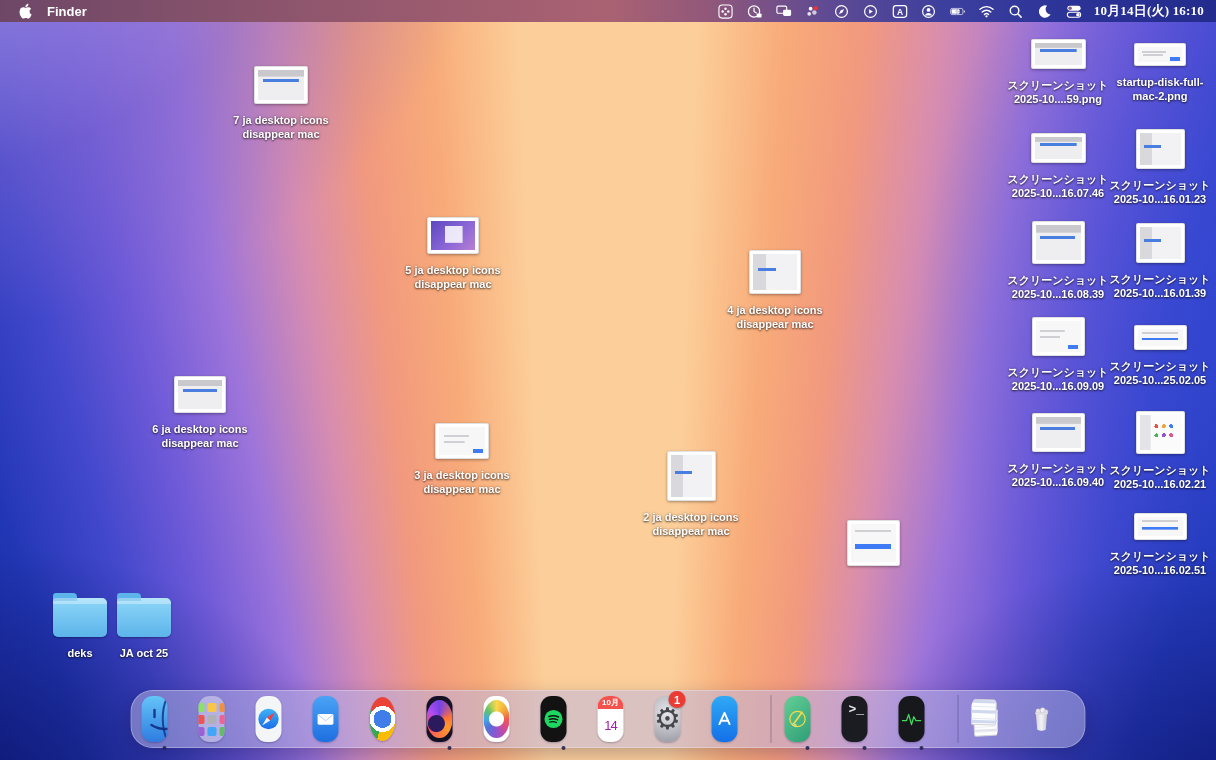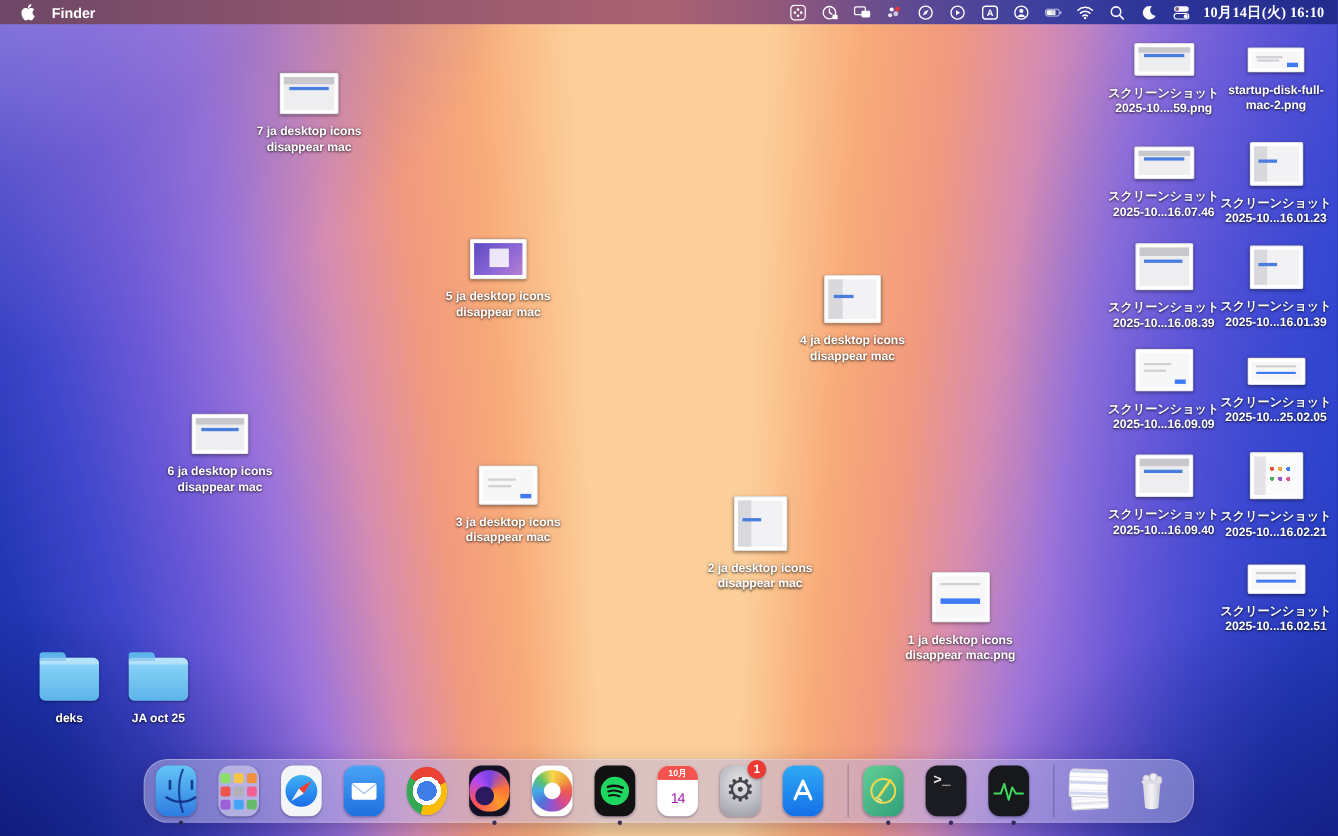--- a/index.html
+++ b/index.html
@@ -96,21 +96,21 @@
   .dock{
     position:absolute; bottom:12px; left:50%; transform:translateX(-50%);
     height:58px; display:flex; align-items:center; gap:11px;
     padding:0 10px;
     background:rgba(186,182,228,.52);
     border:1px solid rgba(255,255,255,.28);
     border-radius:22px;
     box-shadow:0 6px 18px rgba(10,10,60,.25);
   }
   .dock-item{ position:relative; width:46px; height:46px; }
-  .dock-item .ic{ width:37px; height:46px; border-radius:11px; position:relative; overflow:hidden; box-shadow:0 1px 2px rgba(0,0,40,.25); }
+  .dock-item .ic{ width:26px; height:46px; border-radius:11px; position:relative; overflow:hidden; box-shadow:0 1px 2px rgba(0,0,40,.25); }
   .dock-item.running::after{
     content:""; position:absolute; left:50%; bottom:-8px; transform:translateX(-50%);
     width:4px; height:4px; border-radius:50%; background:rgba(35,35,80,.9);
   }
   .dock-sep{ width:1px; height:48px; background:rgba(40,40,80,.35); margin:0 2px; }
   .badge{
     position:absolute; top:-5px; right:-5px; min-width:17px; height:17px;
     background:#ec3b33; color:#fff; font-size:11px; font-weight:bold;
     border-radius:9px; display:flex; align-items:center; justify-content:center; padding:0 4px;
     box-shadow:0 1px 2px rgba(0,0,0,.3);
@@ -297,21 +297,20 @@
     <div class="ditem" style="left: 616px; top: 451px;">
       <div class="thumb k-square" style="width: 49px; height: 50px;">
         <div class="ti"></div>
       </div>
       <div class="dlabel"><span>2 ja desktop icons</span><br><span>disappear mac</span></div>
     </div>
     <div class="ditem" style="left: 798px; top: 520px;">
       <div class="thumb k-bluerow" style="width: 53px; height: 46px;">
         <div class="ti"></div>
       </div>
-      <div class="dlabel"><span>1 ja desktop icons</span><br><span>disappear mac.png</span></div>
     </div>
     <div class="ditem" style="left: 983px; top: 39px;">
       <div class="thumb k-wide" style="width: 55px; height: 30px;">
         <div class="ti"></div>
       </div>
       <div class="dlabel"><span>スクリーンショット</span><br><span>2025-10....59.png</span></div>
     </div>
     <div class="ditem" style="left: 1085px; top: 43px;">
       <div class="thumb k-dialog" style="width: 52px; height: 23px;">
         <div class="ti"></div>
@@ -367,21 +366,21 @@
       <div class="dlabel"><span>スクリーンショット</span><br><span>2025-10...16.02.21</span></div>
     </div>
     <div class="ditem" style="left: 1085px; top: 513px;">
       <div class="thumb k-bluerow" style="width: 53px; height: 27px;">
         <div class="ti"></div>
       </div>
       <div class="dlabel"><span>スクリーンショット</span><br><span>2025-10...16.02.51</span></div>
     </div>
   </div>
 <div id="folders">
-    <div class="folder-item" style="left: 8px; top: 592px;">
+    <div class="folder-item" style="left: 25px; top: 592px;">
       <div class="folder"></div>
       <div class="dlabel">deks</div>
     </div>
     <div class="folder-item" style="left: 89px; top: 592px;">
       <div class="folder"></div>
       <div class="dlabel">JA oct 25</div>
     </div>
   </div>
 
 <div class="dock" id="dock">

